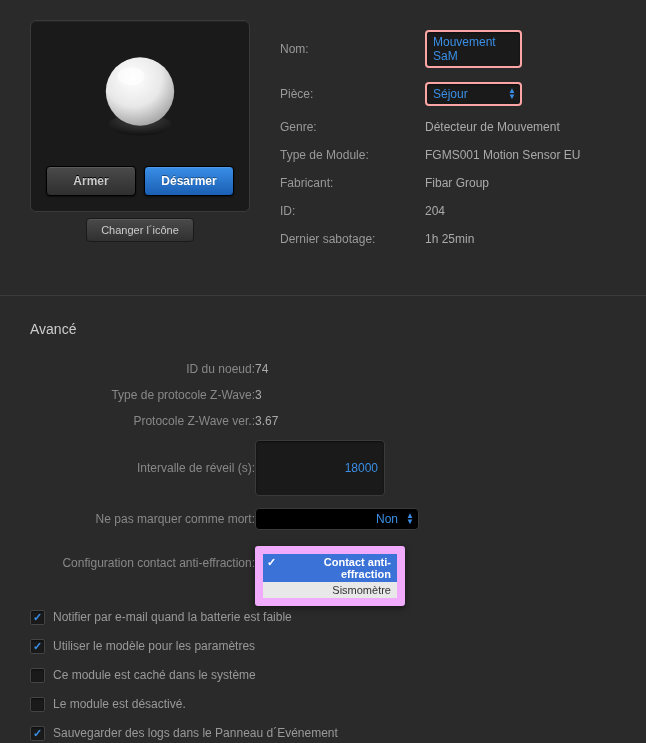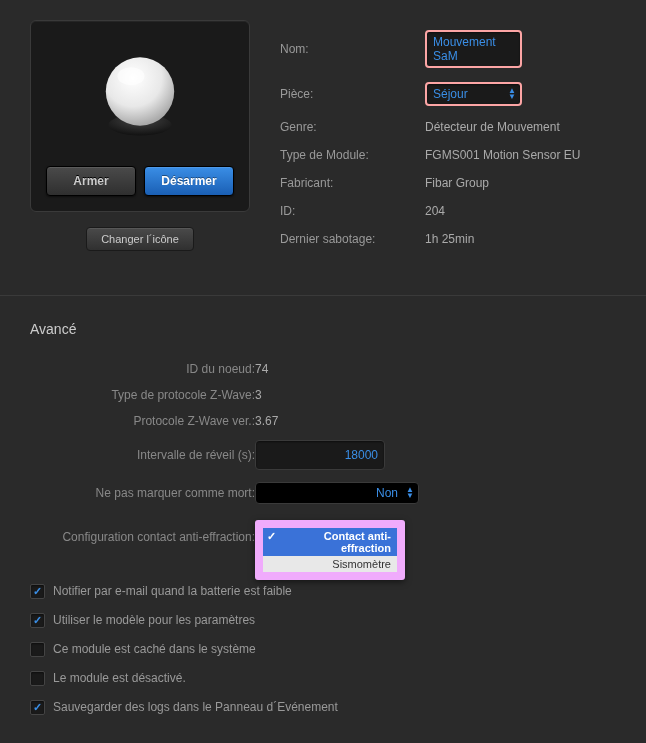--- a/index.html
+++ b/index.html
@@ -54,21 +54,21 @@
     color: #ccc;
     text-shadow: 0 -1px 0 #000;
   }
   .btn-blue {
     background: linear-gradient(#3a8ee6, #1a5fb4);
     color: #fff;
     text-shadow: 0 -1px 0 rgba(0,0,0,0.4);
   }
   .change-icon-wrap {
     text-align: center;
-    margin-top: 15px;
+    margin-top: 6px;
   }
   .change-icon-btn {
     display: inline-block;
     padding: 5px 14px;
     background: linear-gradient(#4a4a4a, #303030);
     border: 1px solid #1a1a1a;
     border-radius: 4px;
     color: #ccc;
     font-size: 11px;
     cursor: pointer;
@@ -135,21 +135,21 @@
   }
   .adv-label {
     width: 225px;
     color: #888;
   }
   .adv-value {
     color: #aaa;
   }
   .adv-input {
     width: 130px;
-    padding: 7px 6px;
+    padding: 20px 6px;
     background: #1a1a1a;
     border: 1px solid #3a3a3a;
     border-radius: 4px;
     color: #3a8ee6;
     font-size: 12px;
     box-shadow: inset 0 1px 2px rgba(0,0,0,0.5);
   }
   .adv-select {
     width: 164px;
     padding: 3px 20px 3px 8px;

